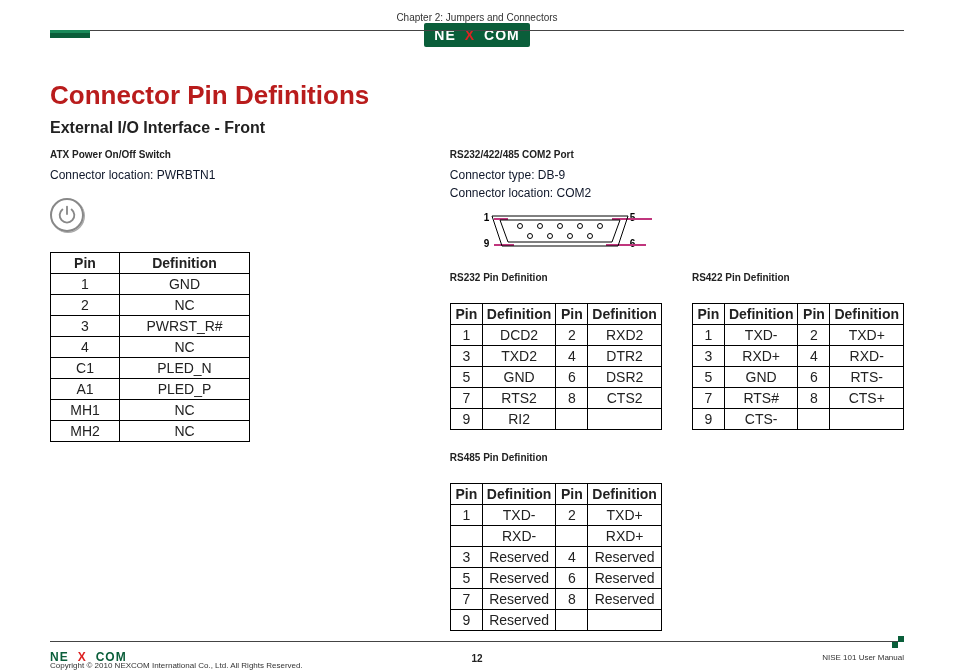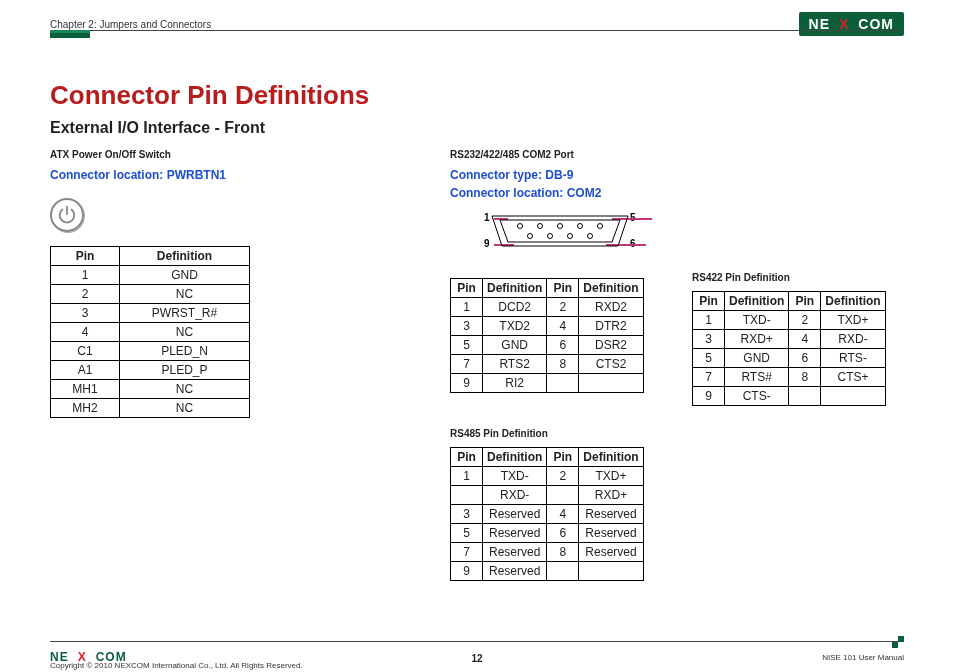--- a/index.html
+++ b/index.html
@@ -10,20 +10,21 @@
     background: #fff;
     position: relative;
     color: #222;
   }
   
   .hdr {
     position: absolute;
     left: 50px; right: 50px; top: 12px;
     display: flex; justify-content: space-between; align-items: center;
     font-size: 10px;
+    flex-direction: column;
   }
   .hdr-title { color: #333; }
   .nexcom-badge {
     background: #0a5e3a;
     color: #fff;
     font-weight: bold;
     letter-spacing: 1px;
     padding: 4px 10px;
     font-size: 14px;
     border-radius: 2px;
@@ -45,21 +46,21 @@
     height: 1px; background: #444;
   }
   
   .page {
     position: absolute;
     left: 50px; right: 50px; top: 60px;
   }
   h1 { font-size: 26px; font-weight: bold; color: #b91c1c; margin: 20px 0 8px; }
   h2 { font-size: 16px; font-weight: bold; color: #222; margin: 4px 0 10px; }
   h3 { font-size: 10px; font-weight: bold; color: #222; margin: 2px 0 6px; }
-  .body-text { font-size: 12px; color: #1d4ed8; line-height: 1.5; font-weight: bold; }
+  .body-text { font-size: 12px; color: #0f172a; line-height: 1.5; }
   .cols { display: flex; gap: 30px; }
   .col-left { width: 370px; }
   .col-right { flex: 1; }
   .sub-cols { display: flex; gap: 30px; margin-top: 8px; }
   .sub-col { flex: 1; }
 
   
   .power-icon {
     width: 34px; height: 34px;
     border: 2px solid #888;
@@ -81,22 +82,22 @@
     position: absolute;
     left: 30px; top: 4px;
     width: 140px; height: 34px;
   }
   .db9-label { position: absolute; font-size: 10px; font-weight: bold; color: #000; }
   .db9-line-mag { position:absolute; height:2px; background:#c0357d; }
 
   
   table.pin {
     border-collapse: collapse;
-    font-size: 12px;
-    margin-top: 8px;
+    font-size: 14px;
+    margin-top: 20px;
   }
   table.pin th, table.pin td {
     border: 1px solid #000;
     padding: 2px 6px;
     text-align: center;
     min-width: 46px;
   }
   table.pin th { font-weight: bold; }
   table.pin.small th, table.pin.small td { min-width: 32px; padding: 2px 4px; }
   .tbl-block { margin-bottom: 12px; }
@@ -237,20 +238,21 @@
           <circle cx="40" cy="22" r="2.5" fill="none" stroke="#000"></circle>
             <circle cx="60" cy="22" r="2.5" fill="none" stroke="#000"></circle>
             <circle cx="80" cy="22" r="2.5" fill="none" stroke="#000"></circle>
             <circle cx="100" cy="22" r="2.5" fill="none" stroke="#000"></circle>
         </svg>
       </div>
 
       <div class="sub-cols">
 
         <div class="sub-col tbl-block">
+          <h3>RS232 Pin Definition</h3>
           <table class="pin small">
             <thead>
                 <tr>
               <th>Pin</th>
                   <th>Definition</th>
               <th>Pin</th>
                   <th>Definition</th>
             </tr>
               </thead>
             <tbody>

